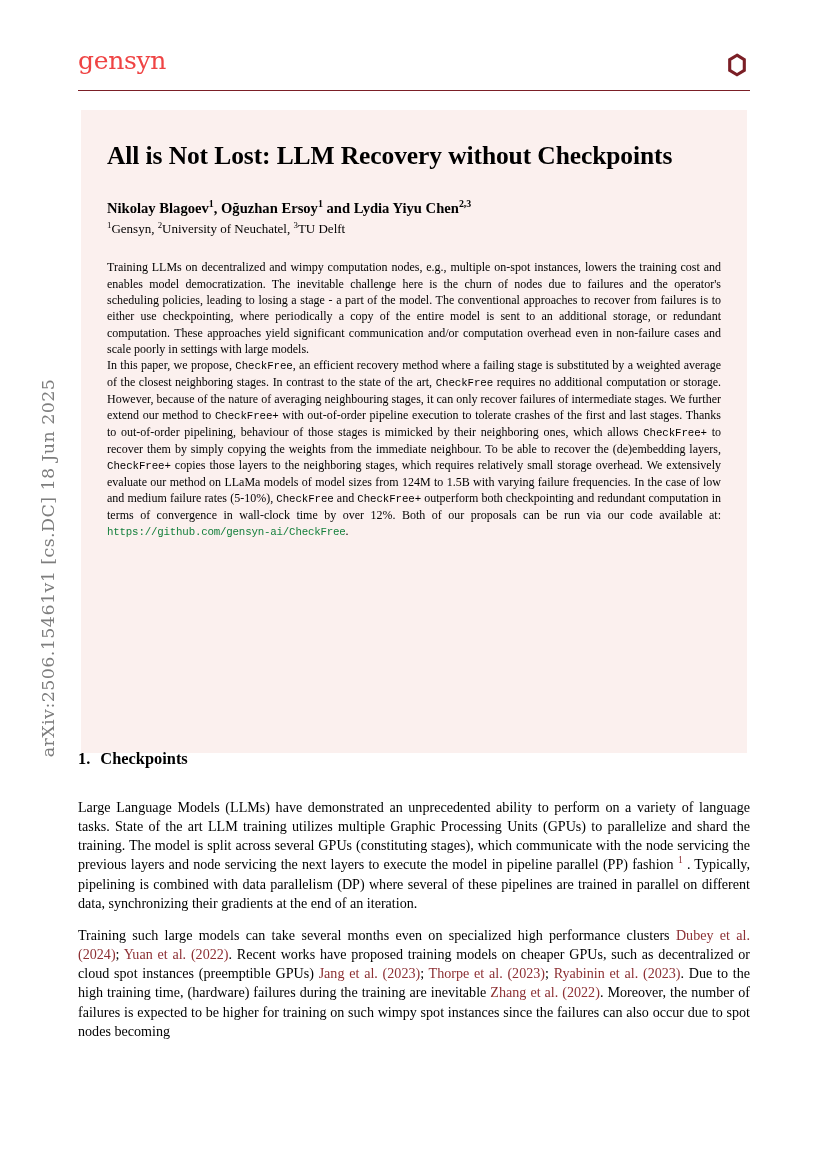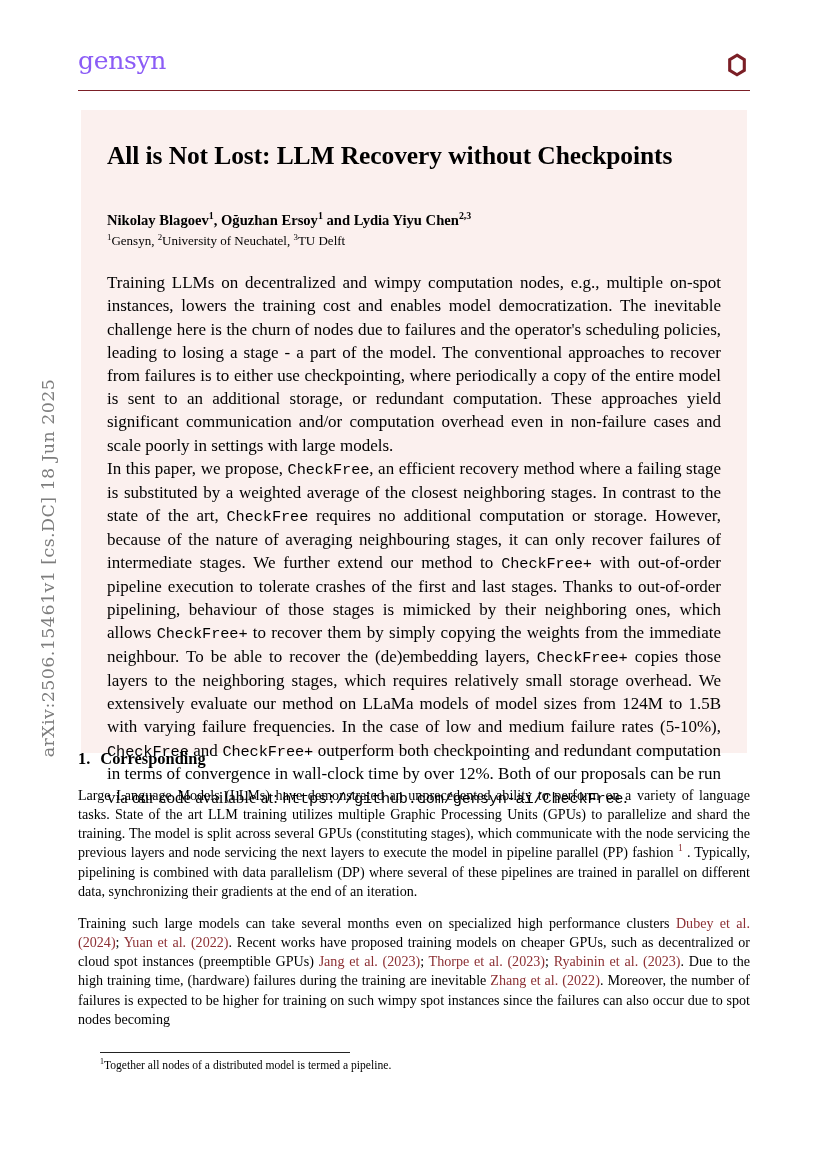--- a/index.html
+++ b/index.html
@@ -57,21 +57,21 @@
     height: 40px;
     border-bottom: 1.6px solid #7b1f26;
   }
   #brand-wordmark {
     position: absolute;
     left: 0;
     top: -4px;
     font-family: "DejaVu Serif", serif;
     font-size: 25px;
     font-weight: 400;
-    color: #8b5cf6;
+    color: #ef4444;
     letter-spacing: -0.3px;
   }
   #brand-mark {
     position: absolute;
     right: 0px;
     top: 2px;
     width: 26px;
     height: 26px;
   }
 
@@ -87,53 +87,53 @@
     padding: 26px 26px 20px 26px;
   }
   #paper-title {
     font-size: 25.5px;
     font-weight: bold;
     line-height: 1.28;
     margin: 4px 0 0 0;
     letter-spacing: -0.1px;
   }
   #author-block {
-    margin-top: 38px;
+    margin-top: 26px;
   }
   #author-line {
     font-size: 14.6px;
     font-weight: bold;
     line-height: 1.3;
   }
   #affiliation-line {
     font-size: 13px;
     line-height: 1.35;
     margin-top: 2px;
   }
   sup { font-size: 0.68em; vertical-align: super; line-height: 0; }
 
   #abstract-body {
     margin-top: 22px;
-    font-size: 17px;
+    font-size: 12px;
     line-height: 1.365;
     text-align: justify;
     text-justify: inter-word;
     hyphens: none;
   }
   #abstract-body p { margin: 0; }
   .mono {
     font-family: "Liberation Mono", "DejaVu Sans Mono", monospace;
     font-size: 0.9em;
     letter-spacing: -0.1px;
   }
   .bold { font-weight: normal; }
   .link-mono {
     font-family: "Liberation Mono", "DejaVu Sans Mono", monospace;
     font-size: 0.9em;
-    color: #000000;
+    color: #15803d;
     letter-spacing: -0.2px;
   }
 
   
   #section-heading {
     position: absolute;
     left: 0;
     top: 749px;
     font-size: 16.4px;
     font-weight: bold;
@@ -142,21 +142,21 @@
 
   #intro-content {
     position: absolute;
     left: 0;
     top: 786px;
     width: 672px;
     font-size: 14.1px;
     line-height: 1.36;
     text-align: justify;
   }
-  #intro-content p { margin: 0 0 13px 0; }
+  #intro-content p { margin: 12px 0 13px 0; }
   .cite { color: #8c2f33; }
   .fnref { color: #8c2f33; font-size: 0.68em; vertical-align: super; line-height: 0; }
 
   
   #footnote-area {
     position: absolute;
     left: 22px;
     top: 1052px;
     width: 650px;
   }
@@ -209,29 +209,25 @@
       <div id="affiliation-line"><sup>1</sup>Gensyn, <sup>2</sup>University of Neuchatel, <sup>3</sup>TU Delft</div>
     </div>
 
     <div id="abstract-body">
       <p>Training LLMs on decentralized and wimpy computation nodes, e.g., multiple on-spot instances, lowers the training cost and enables model democratization. The inevitable challenge here is the churn of nodes due to failures and the operator's scheduling policies, leading to losing a stage - a part of the model. The conventional approaches to recover from failures is to either use checkpointing, where periodically a copy of the entire model is sent to an additional storage, or redundant computation. These approaches yield significant communication and/or computation overhead even in non-failure cases and scale poorly in settings with large models.</p>
       <p>In this paper, we propose, <span class="mono">CheckFree</span>, an efficient recovery method where a failing stage is substituted by a weighted average of the closest neighboring stages. In contrast to the state of the art, <span class="mono">CheckFree</span> requires no additional computation or storage. However, because of the nature of averaging neighbouring stages, it can only recover failures of intermediate stages. We further extend our method to <span class="mono">CheckFree+</span> with out-of-order pipeline execution to tolerate crashes of the first and last stages. Thanks to out-of-order pipelining, behaviour of those stages is mimicked by their neighboring ones, which allows <span class="mono">CheckFree+</span> to recover them by simply copying the weights from the immediate neighbour. To be able to recover the (de)embedding layers, <span class="mono">CheckFree+</span> copies those layers to the neighboring stages, which requires relatively small storage overhead. We extensively evaluate our method on LLaMa models of model sizes from 124M to 1.5B with varying failure frequencies. In the case of low and medium failure rates (5-10%), <span class="mono">CheckFree</span> and <span class="mono">CheckFree+</span> outperform both checkpointing and redundant computation in terms of convergence in wall-clock time by over <span class="bold">12%</span>. Both of our proposals can be run via our code available at: <span class="link-mono">https://github.com/gensyn-ai/CheckFree</span>.</p>
     </div>
   </div>
 
   <div id="section-heading">
-    <span class="num">1.</span><span>Corresponding</span>
+    <span class="num">1.</span><span>Checkpoints</span>
   </div>
 
   <div id="intro-content">
     <p>Large Language Models (LLMs) have demonstrated an unprecedented ability to perform on a variety of language tasks. State of the art LLM training utilizes multiple Graphic Processing Units (GPUs) to parallelize and shard the training. The model is split across several GPUs (constituting stages), which communicate with the node servicing the previous layers and node servicing the next layers to execute the model in pipeline parallel (PP) fashion <span class="fnref">1</span> . Typically, pipelining is combined with data parallelism (DP) where several of these pipelines are trained in parallel on different data, synchronizing their gradients at the end of an iteration.</p>
     <p>Training such large models can take several months even on specialized high performance clusters <span class="cite">Dubey et al. (2024)</span>; <span class="cite">Yuan et al. (2022)</span>. Recent works have proposed training models on cheaper GPUs, such as decentralized or cloud spot instances (preemptible GPUs) <span class="cite">Jang et al. (2023)</span>; <span class="cite">Thorpe et al. (2023)</span>; <span class="cite">Ryabinin et al. (2023)</span>. Due to the high training time, (hardware) failures during the training are inevitable <span class="cite">Zhang et al. (2022)</span>. Moreover, the number of failures is expected to be higher for training on such wimpy spot instances since the failures can also occur due to spot nodes becoming</p>
   </div>
 
-  <div id="footnote-area">
-    <div id="footnote-rule"></div>
-    <div id="footnote-text"><sup>1</sup>Together all nodes of a distributed model is termed a pipeline.</div>
-  </div>
 
   <div id="page-footer">
   </div>
 
 </div>
 
 </body></html>

